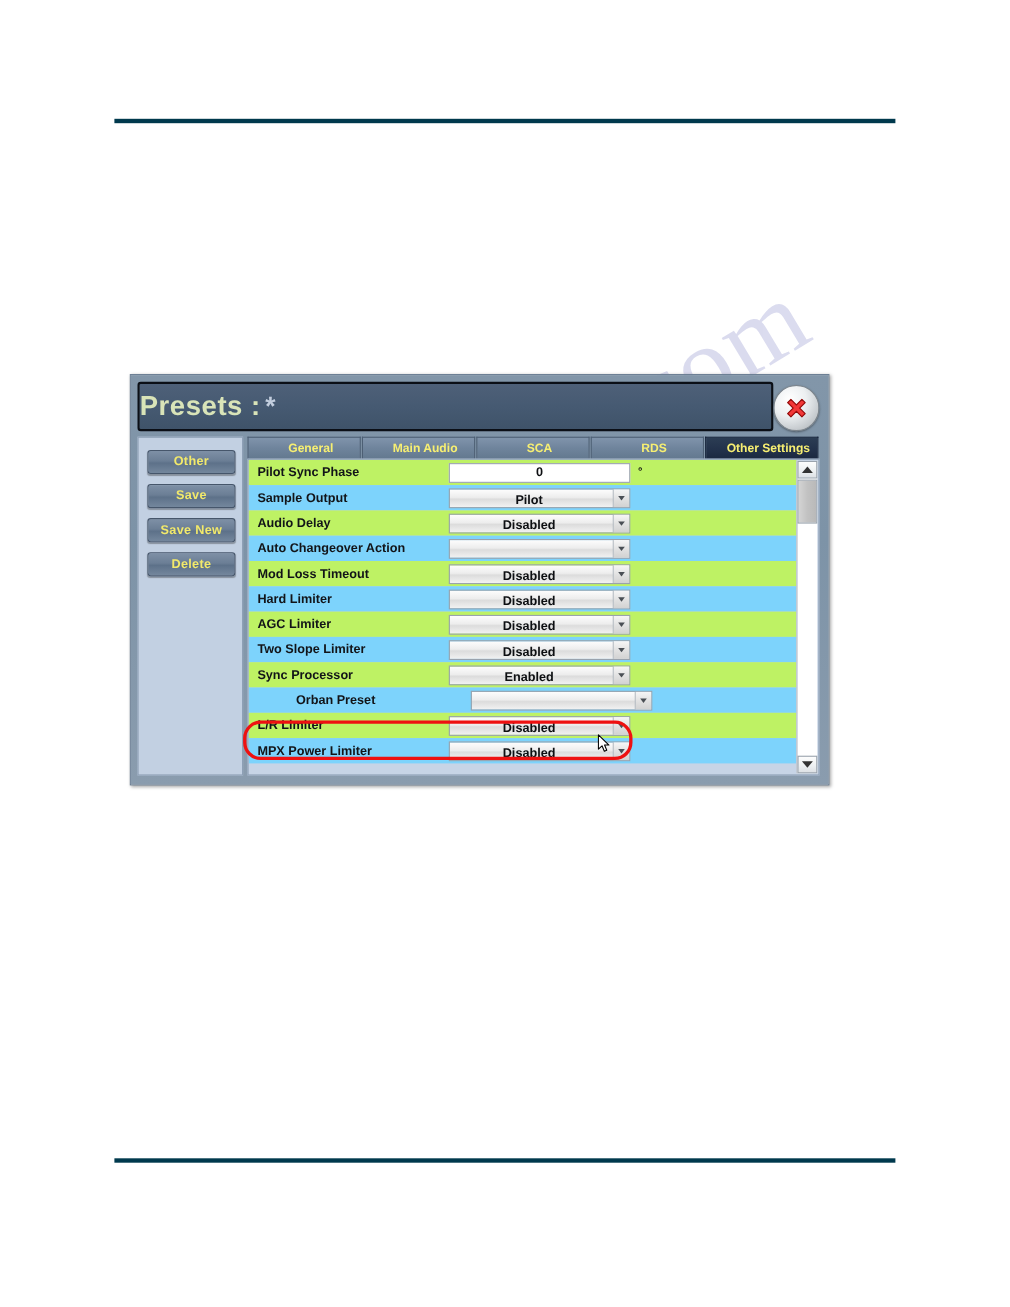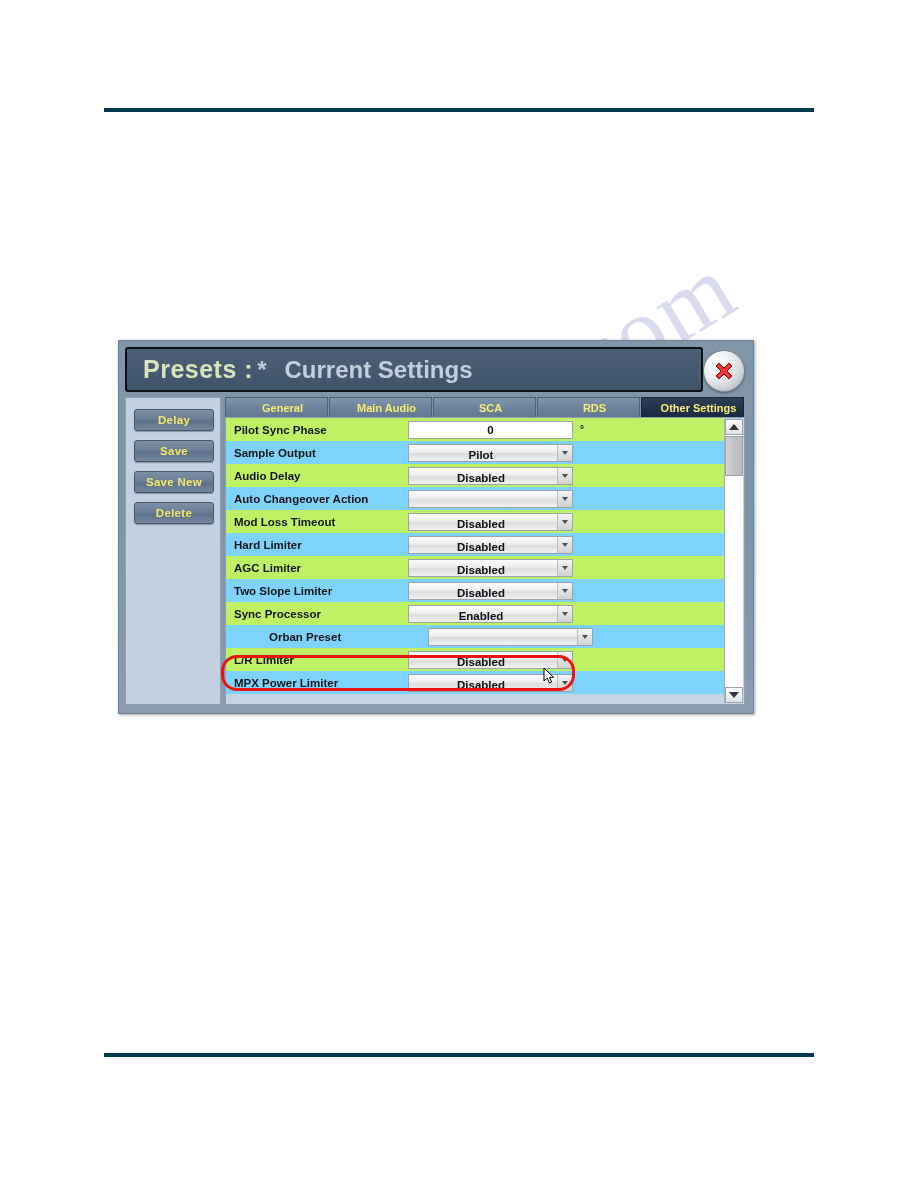--- a/index.html
+++ b/index.html
@@ -49,21 +49,20 @@
     z-index:2;
   }
 
   .titlebar{
     position:absolute;left:6px;top:6px;
     width:578px;height:45px;
     background:linear-gradient(180deg,#4e6078 0%,#465a72 50%,#3f5369 100%);
     border:2px solid #0b0f16;
     border-radius:3px;
     display:flex;align-items:center;
-    padding-left:16px;
     box-sizing:border-box;
   }
   .title-presets{
     font-size:25px;font-weight:bold;
     color:#d9e4b8;
     letter-spacing:.5px;
   }
   .title-star{
     font-size:24px;font-weight:bold;
     color:#c3cede;
@@ -273,34 +272,33 @@
 <div class="page-rule rule-top"></div>
 <div class="page-rule rule-bottom"></div>
 
 <div class="watermark">manualslib.com</div>
 
 <div class="dialog">
 
   <div class="titlebar">
     <span class="title-presets">Presets :</span>
     <span class="title-star">*</span>
-    <span class="title-current">Current Settings</span>
   </div>
 
   <div class="close-btn">
     <svg class="close-x" viewBox="0 0 26 26">
       <path d="M5 8 L8 5 L13 10 L18 5 L21 8 L16 13 L21 18 L18 21 L13 16 L8 21 L5 18 L10 13 Z" fill="#e02020" stroke="#8f0d0d" stroke-width="1" stroke-linejoin="round"></path>
       <path d="M6 8 L8 6 L13 11 L18 6 L20 8 L15 13 L20 18 L18 20 L13 15 L8 20 L6 18 L11 13 Z" fill="#ff4d4d" opacity=".55"></path>
     </svg>
   </div>
 
   <div class="dlg-body">
 
     <div class="sidebar">
-      <div class="side-btn sb1">Delay</div>
+      <div class="side-btn sb1">Other</div>
       <div class="side-btn sb2">Save</div>
       <div class="side-btn sb3">Save New</div>
       <div class="side-btn sb4">Delete</div>
     </div>
 
     <div class="tabstrip">
       <div class="tab">General</div>
       <div class="tab">Main Audio</div>
       <div class="tab">SCA</div>
       <div class="tab">RDS</div>

